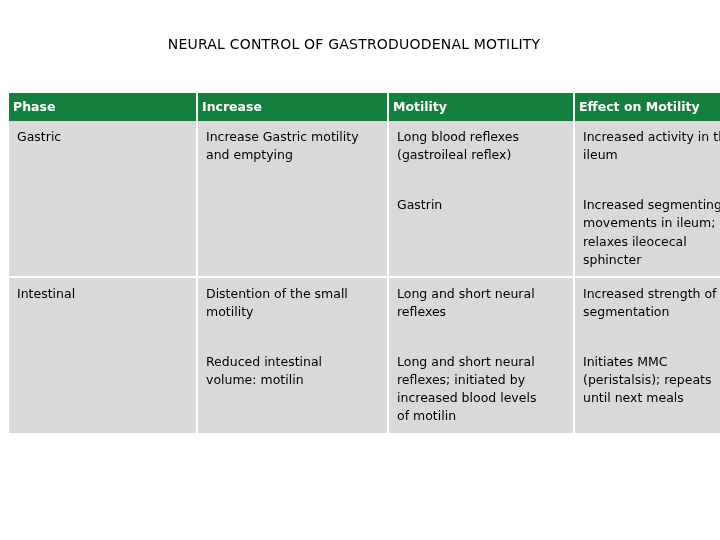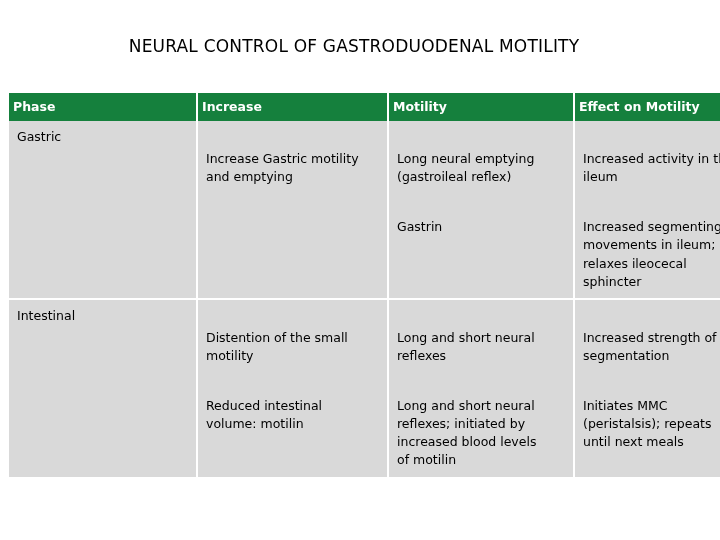--- a/index.html
+++ b/index.html
@@ -18,21 +18,21 @@
     background: #ffffff;
     overflow: hidden;
   }
 
   .title {
     position: absolute;
     top: 36px;
     left: 0;
     width: 708px;
     text-align: center;
-    font-size: 17px;
+    font-size: 14px;
     font-weight: 400;
     color: #000000;
     letter-spacing: 0.2px;
     white-space: nowrap;
   }
 
   .table-wrap {
     position: absolute;
     top: 93px;
     left: 9px;
@@ -77,21 +77,21 @@
     border-left: 2px solid #ffffff;
   }
 
   tr.row-gap td {
     height: 2px;
     padding: 0;
     background: #ffffff;
     border-left: none;
   }
 
-  .cell-block { display: block; margin-top: 22px; }
+  .cell-block { display: block; }
   .cell-block + .cell-block { margin-top: 32px; }
 
   .tall-pad { padding-bottom: 12px; }
 </style>
 </head>
 <body>
 
 <div class="page">
 
   <div class="title">NEURAL CONTROL OF GASTRODUODENAL MOTILITY</div>
@@ -107,21 +107,21 @@
         </tr>
       </thead>
       <tbody>
 
         <tr>
           <td class="c0">Gastric</td>
           <td class="c1">
             <span class="cell-block">Increase Gastric motility and emptying</span>
           </td>
           <td class="c2">
-            <span class="cell-block">Long neural emptying (gastroileal reflex)</span>
+            <span class="cell-block">Long blood reflexes (gastroileal reflex)</span>
             <span class="cell-block">Gastrin</span>
           </td>
           <td class="c3 tall-pad">
             <span class="cell-block">Increased activity in the ileum</span>
             <span class="cell-block">Increased segmenting movements in ileum; relaxes ileocecal sphincter</span>
           </td>
         </tr>
 
         <tr class="row-gap">
           <td class="c0"></td>

